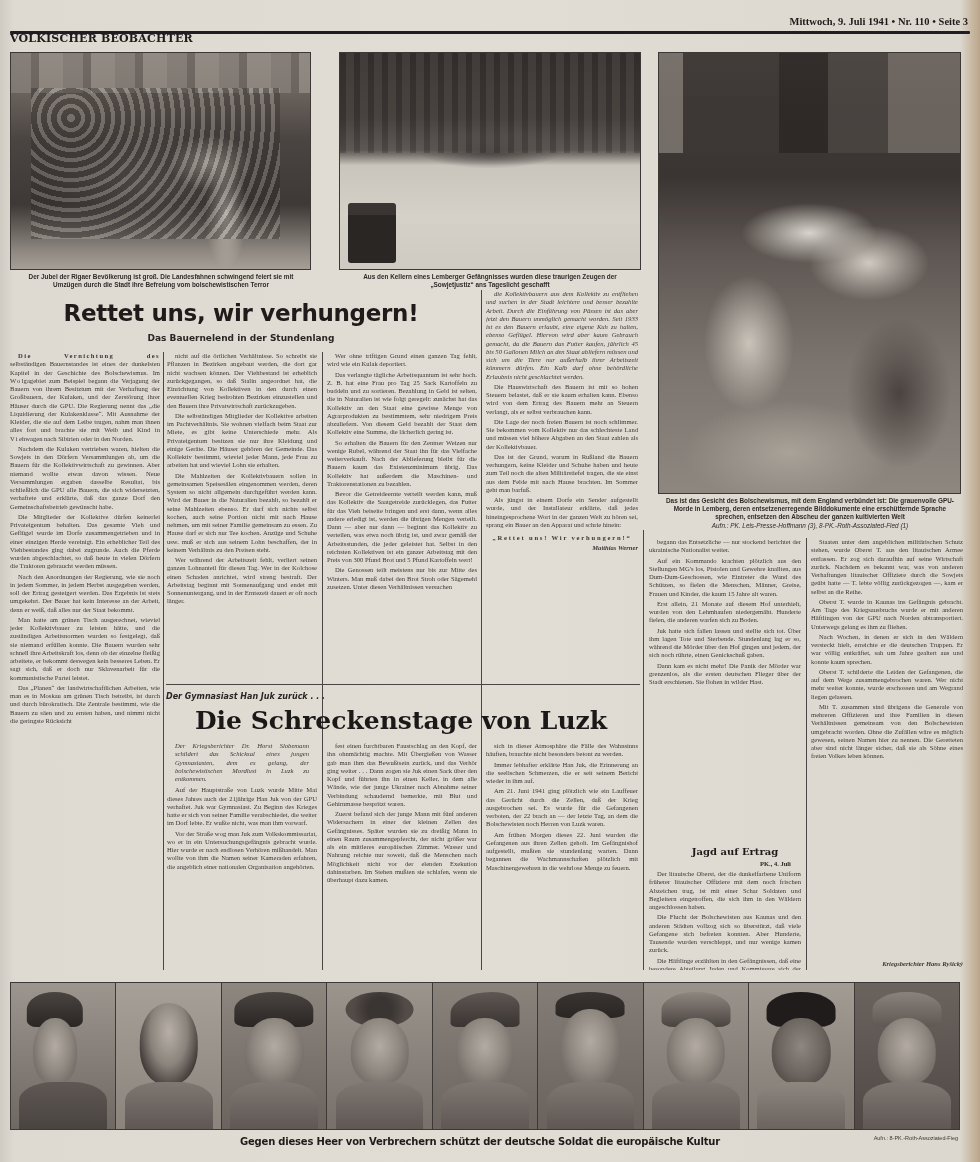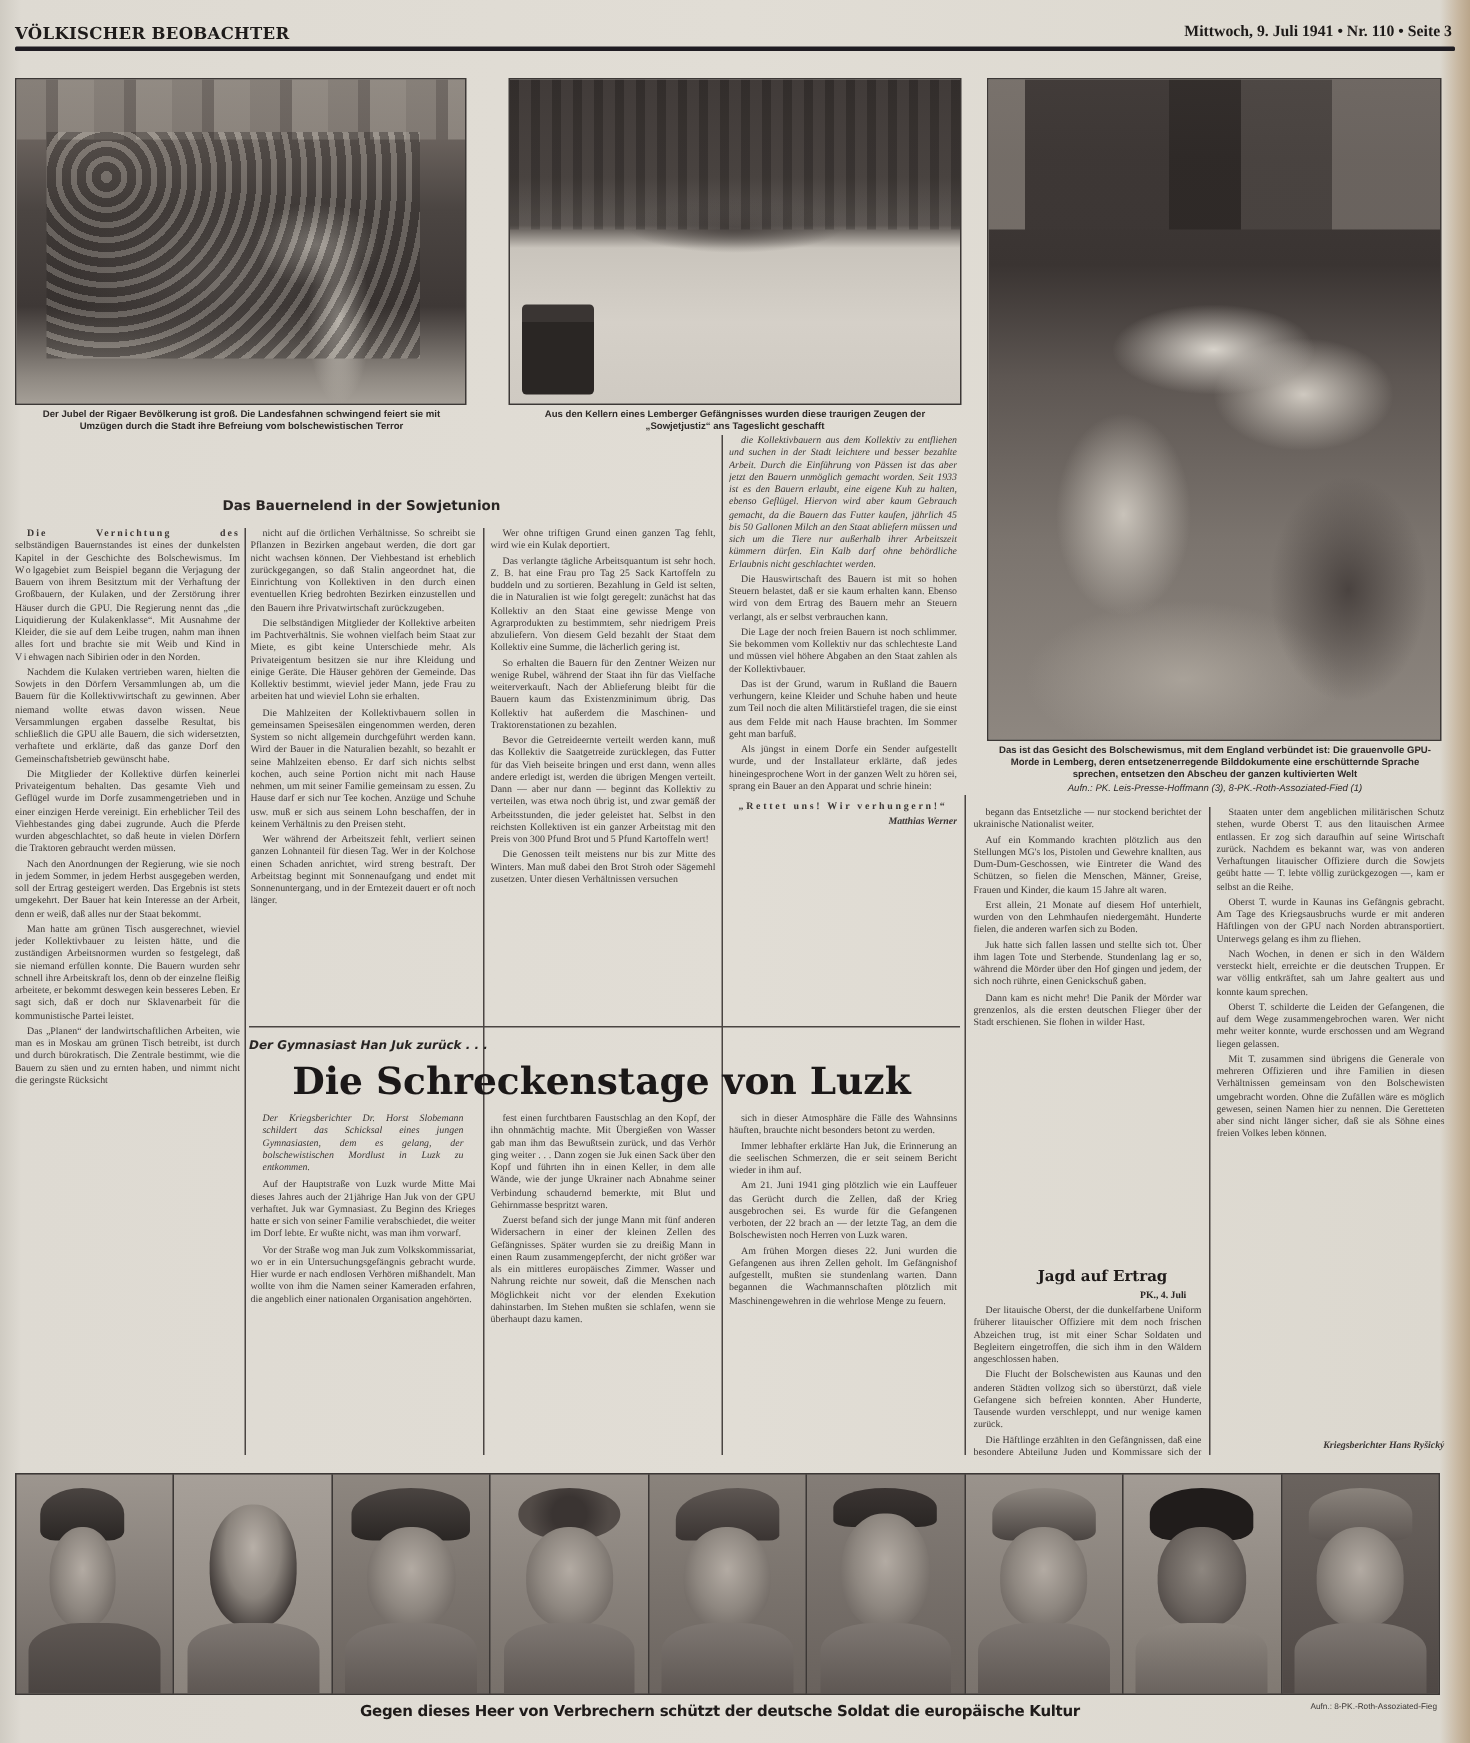--- a/index.html
+++ b/index.html
@@ -10,21 +10,21 @@
     color: #2a2624;
     position: relative;
   }
   .paper {
     position: absolute; left: 0; top: 0; width: 980px; height: 1162px;
     background: linear-gradient(90deg, #cfcbc2 0px, #dedad2 14px, #e1ddd5 50%, #dcd8cf 960px, #c8b8a2 972px, #b9a58a 980px);
   }
   
   .masthead { position: absolute; left: 10px; top: 14px; width: 960px; height: 22px; }
   .masthead .paper-name {
-    position: absolute; left: 0; top: 2px;
+    position: absolute; left: 0; top: 18px;
     font-family: "DejaVu Serif", serif; font-weight: bold; font-size: 11px; letter-spacing: 0.2px; color: #1e1b1a;
   }
   .masthead .dateline {
     position: absolute; right: 2px; top: 2px;
     font-family: "Liberation Serif", serif; font-weight: bold; font-size: 10.5px; color: #1e1b1a;
   }
   .masthead .rule { position: absolute; left: 0; right: 0; top: 17px; height: 3px; background: #1f1c22; border-radius: 1px; }
 
   
   .photo { position: absolute; overflow: hidden; border: 1px solid #3c3836; }
@@ -167,21 +167,22 @@
 
   <div class="photo photo-cellar"></div>
   <div class="caption" style="left:343px; top:273px; width:294px;">Aus den Kellern eines Lemberger Gefängnisses wurden diese traurigen Zeugen der „Sowjetjustiz“ ans Tageslicht geschafft</div>
 
   <div class="photo photo-victims"></div>
   <div class="caption" style="left:662px; top:497px; width:296px;">
     <span>Das ist das Gesicht des Bolschewismus, mit dem England verbündet ist: Die grauenvolle GPU-Morde in Lemberg, deren entsetzenerregende Bilddokumente eine erschütternde Sprache sprechen, entsetzen den Abscheu der ganzen kultivierten Welt</span>
     <span class="credit">Aufn.: PK. Leis-Presse-Hoffmann (3), 8-PK.-Roth-Assoziated-Fied (1)</span>
   </div>
 
-  <div class="subhead-1">Das Bauernelend in der Sowjetunion</div>
+  <div class="headline-1">Rettet uns, wir verhungern!</div>
+  <div class="subhead-1">Das Bauernelend in der Stundenlang</div>
 
   <div class="col" style="left:10px; top:352px; width:150px; height:618px;">
     <p class="lead">Die Vernichtung des selbständigen Bauernstandes ist eines der dunkelsten Kapitel in der Geschichte des Bolschewismus. Im Wolgagebiet zum Beispiel begann die Verjagung der Bauern von ihrem Besitztum mit der Verhaftung der Großbauern, der Kulaken, und der Zerstörung ihrer Häuser durch die GPU. Die Regierung nennt das „die Liquidierung der Kulakenklasse“. Mit Ausnahme der Kleider, die sie auf dem Leibe trugen, nahm man ihnen alles fort und brachte sie mit Weib und Kind in Viehwagen nach Sibirien oder in den Norden.</p>
     <p>Nachdem die Kulaken vertrieben waren, hielten die Sowjets in den Dörfern Versammlungen ab, um die Bauern für die Kollektivwirtschaft zu gewinnen. Aber niemand wollte etwas davon wissen. Neue Versammlungen ergaben dasselbe Resultat, bis schließlich die GPU alle Bauern, die sich widersetzten, verhaftete und erklärte, daß das ganze Dorf den Gemeinschaftsbetrieb gewünscht habe.</p>
     <p>Die Mitglieder der Kollektive dürfen keinerlei Privateigentum behalten. Das gesamte Vieh und Geflügel wurde im Dorfe zusammengetrieben und in einer einzigen Herde vereinigt. Ein erheblicher Teil des Viehbestandes ging dabei zugrunde. Auch die Pferde wurden abgeschlachtet, so daß heute in vielen Dörfern die Traktoren gebraucht werden müssen.</p>
     <p>Nach den Anordnungen der Regierung, wie sie noch in jedem Sommer, in jedem Herbst ausgegeben werden, soll der Ertrag gesteigert werden. Das Ergebnis ist stets umgekehrt. Der Bauer hat kein Interesse an der Arbeit, denn er weiß, daß alles nur der Staat bekommt.</p>
     <p>Man hatte am grünen Tisch ausgerechnet, wieviel jeder Kollektivbauer zu leisten hätte, und die zuständigen Arbeitsnormen wurden so festgelegt, daß sie niemand erfüllen konnte. Die Bauern wurden sehr schnell ihre Arbeitskraft los, denn ob der einzelne fleißig arbeitete, er bekommt deswegen kein besseres Leben. Er sagt sich, daß er doch nur Sklavenarbeit für die kommunistische Partei leistet.</p>
     <p>Das „Planen“ der landwirtschaftlichen Arbeiten, wie man es in Moskau am grünen Tisch betreibt, ist durch und durch bürokratisch. Die Zentrale bestimmt, wie die Bauern zu säen und zu ernten haben, und nimmt nicht die geringste Rücksicht</p>
   </div>
   <div class="vrule" style="left:163px; top:352px; height:618px;"></div>

